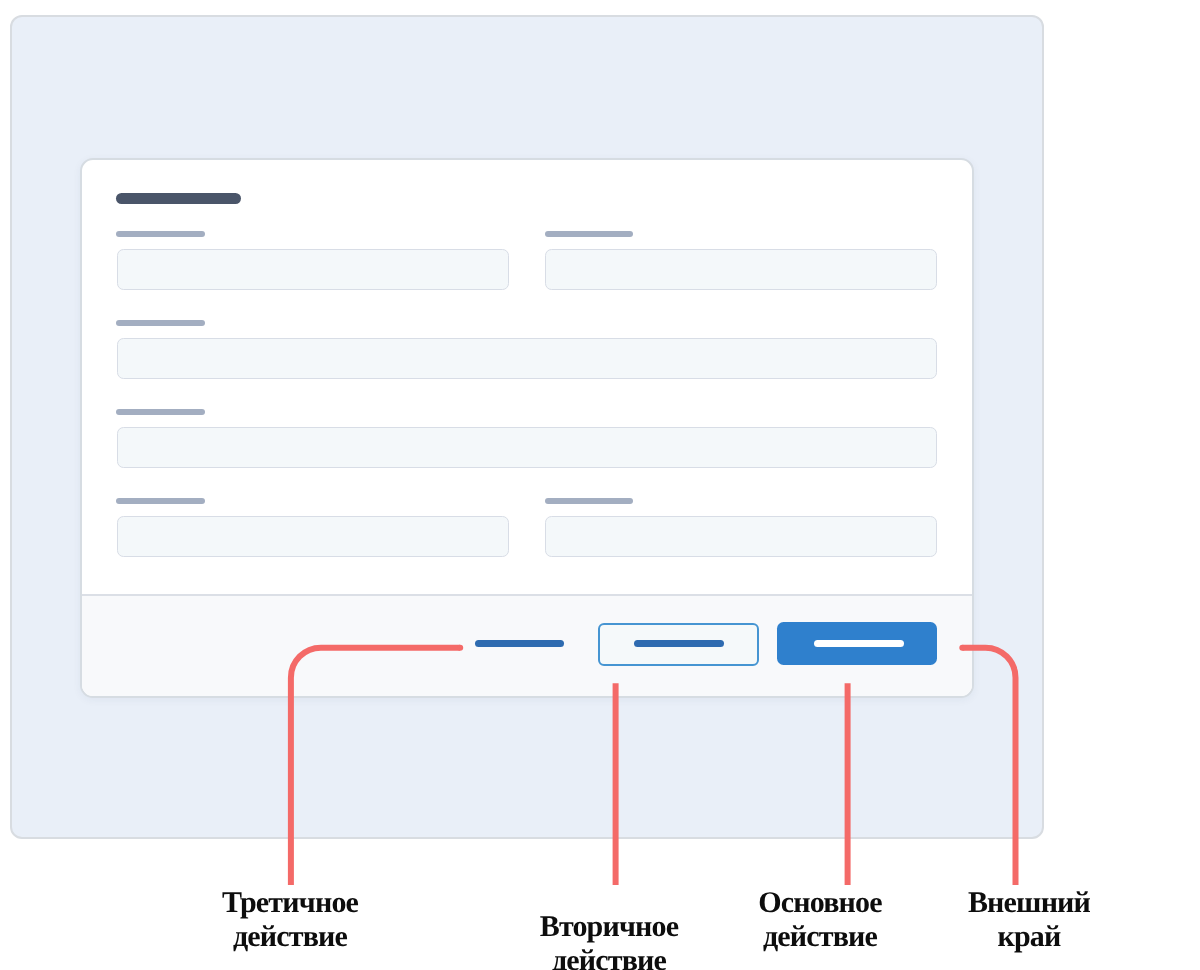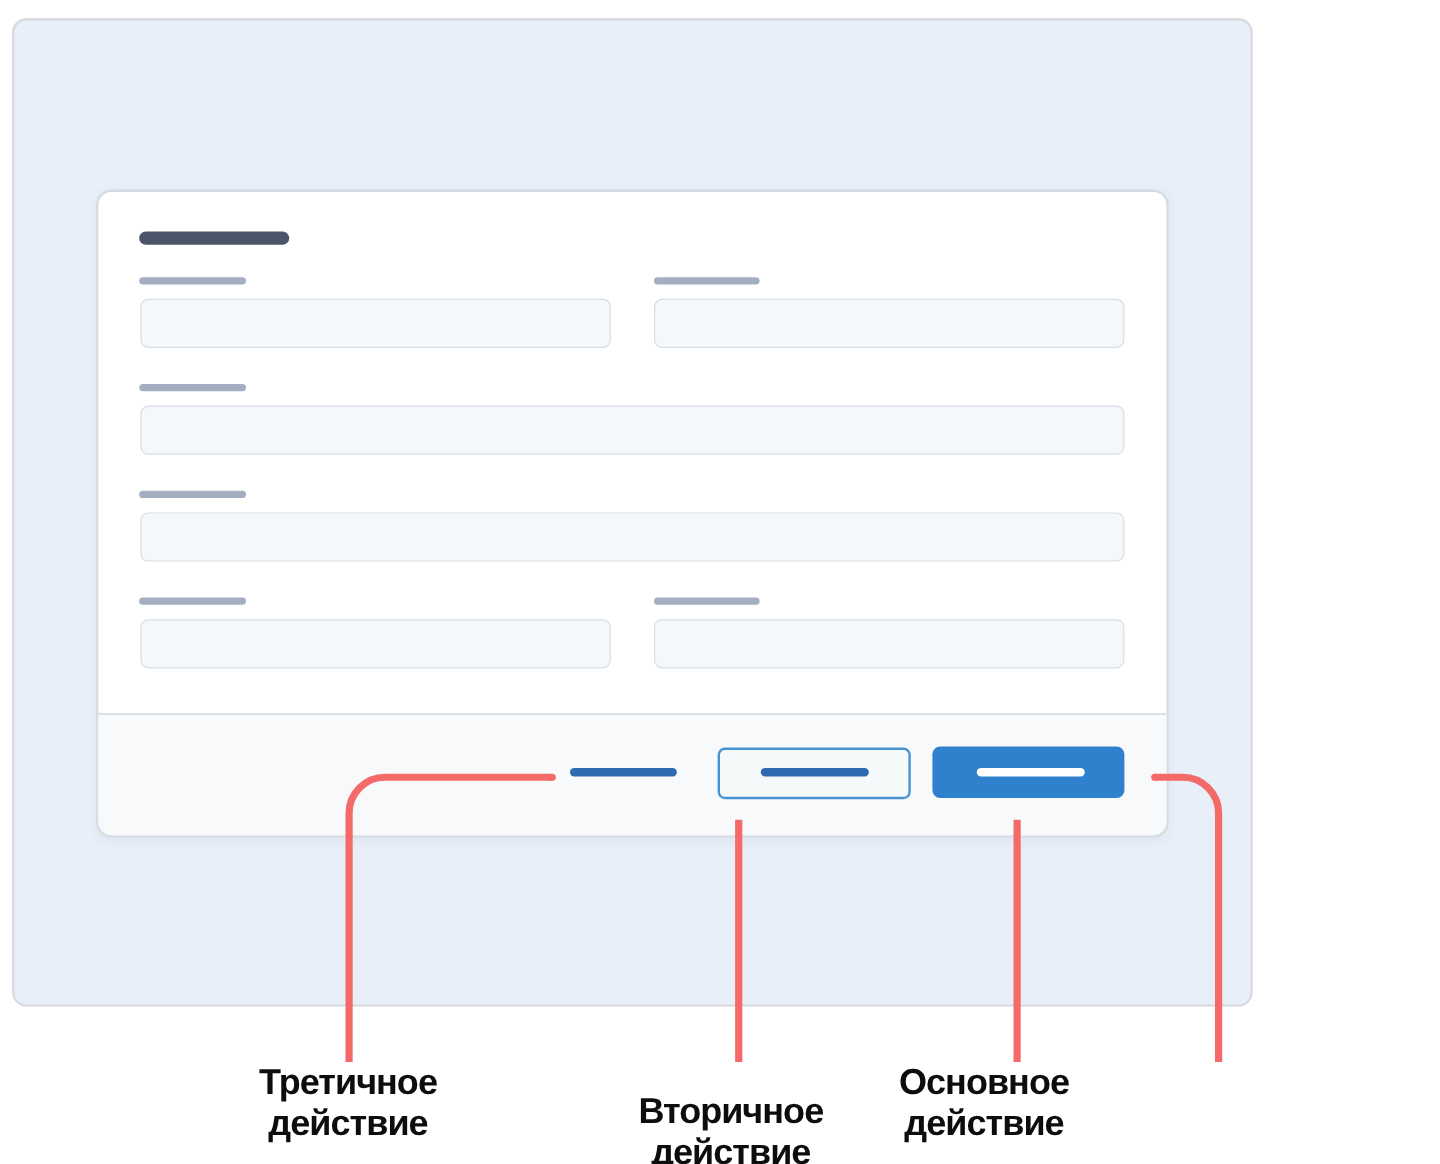--- a/index.html
+++ b/index.html
@@ -1,19 +1,19 @@
 <!DOCTYPE html>
 <html><head>
 <meta charset="utf-8">
 <title>Dialog anatomy</title>
 <style>
   html,body{margin:0;padding:0;}
   body{width:1200px;height:970px;background:#ffffff;
        font-family:"Liberation Sans",sans-serif;overflow:hidden;}
-  #stage{position:relative;width:1200px;height:895px;}
+  #stage{position:relative;width:1200px;height:895px;font-family:Liberation Serif, serif;}
 
   
   .outer-pane{position:absolute;left:10px;top:15px;width:1034px;height:824px;
     background:#e9eff8;border:2px solid #d8dce1;border-radius:12px;box-sizing:border-box;}
 
   
   .dialog{position:absolute;left:80px;top:158px;width:894px;height:540px;
     background:#ffffff;border:2px solid #d6dce2;border-radius:13px;box-sizing:border-box;
     box-shadow:0 2px 9px rgba(40,55,85,0.055);}
   .dialog-footer{position:absolute;left:0px;top:434px;width:890px;height:100px;
@@ -92,14 +92,16 @@
       <path d="M962.3 647.7 H962.5" stroke-linecap="round"></path>
     </g>
   </svg>
 
   <div class="ann-label" style="left:190px;top:886px;width:200px;">Третичное
 действие</div>
   <div class="ann-label" style="left:509px;top:886px;width:200px;margin-top:24px;">Вторичное
 действие</div>
   <div class="ann-label" style="left:720px;top:886px;width:200px;">Основное
 действие</div>
+  <div class="ann-label" style="left:929px;top:886px;width:200px;">Внешний
+край</div>
 
 </div>
 
 </body></html>

